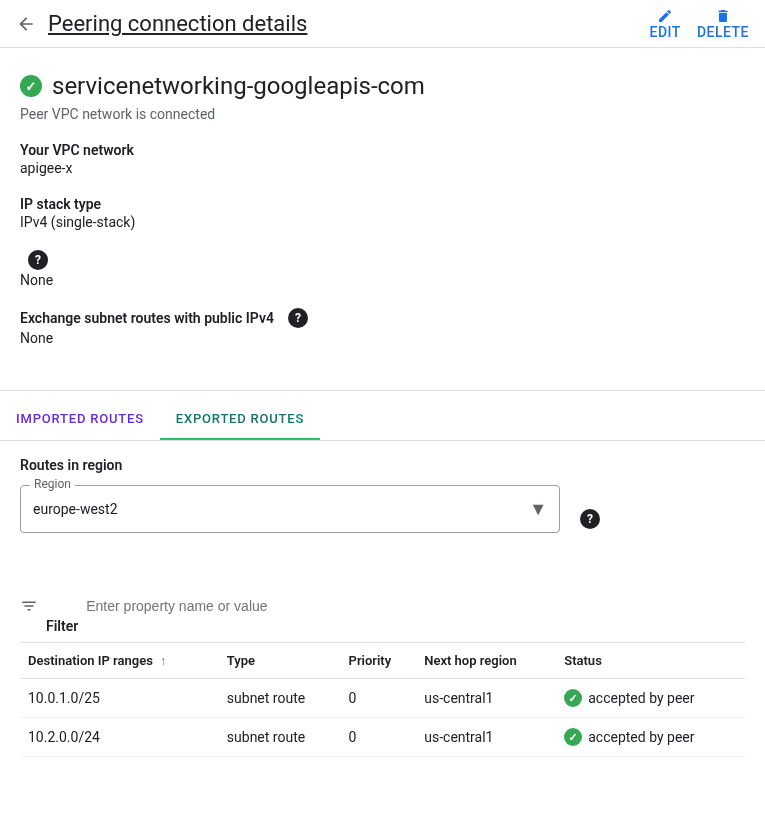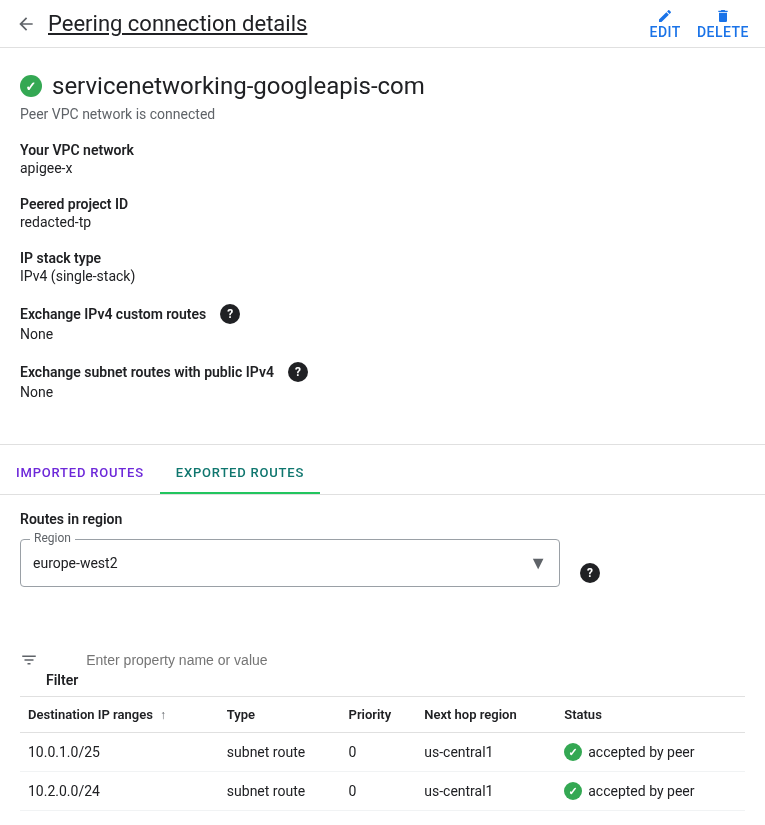--- a/index.html
+++ b/index.html
@@ -305,33 +305,28 @@
     <span class="service-name">servicenetworking-googleapis-com</span>
   </div>
   <div class="status-connected">Peer VPC network is connected</div>
 
   <div class="info-section">
     <div class="info-label">Your VPC network</div>
     <div class="info-value">apigee-x</div>
   </div>
 
 
-  <div class="info-section">
-    <div class="info-label">Peered project ID</div>
-    <div class="info-value">redacted-tp</div>
-  </div>
 
   <div class="info-section">
     <div class="info-label">IP stack type</div>
     <div class="info-value">IPv4 (single-stack)</div>
   </div>
 
   <div class="info-section">
     <div class="info-label" style="display:flex;align-items:center;gap:6px;">
-      <span>Exchange IPv4 custom routes</span>
       <span class="help-icon">?</span>
     </div>
     <div class="info-value">None</div>
   </div>
 
   <div class="info-section">
     <div class="info-label" style="display:flex;align-items:center;gap:6px;">
       <span>Exchange subnet routes with public IPv4</span>
       <span class="help-icon">?</span>
     </div>

